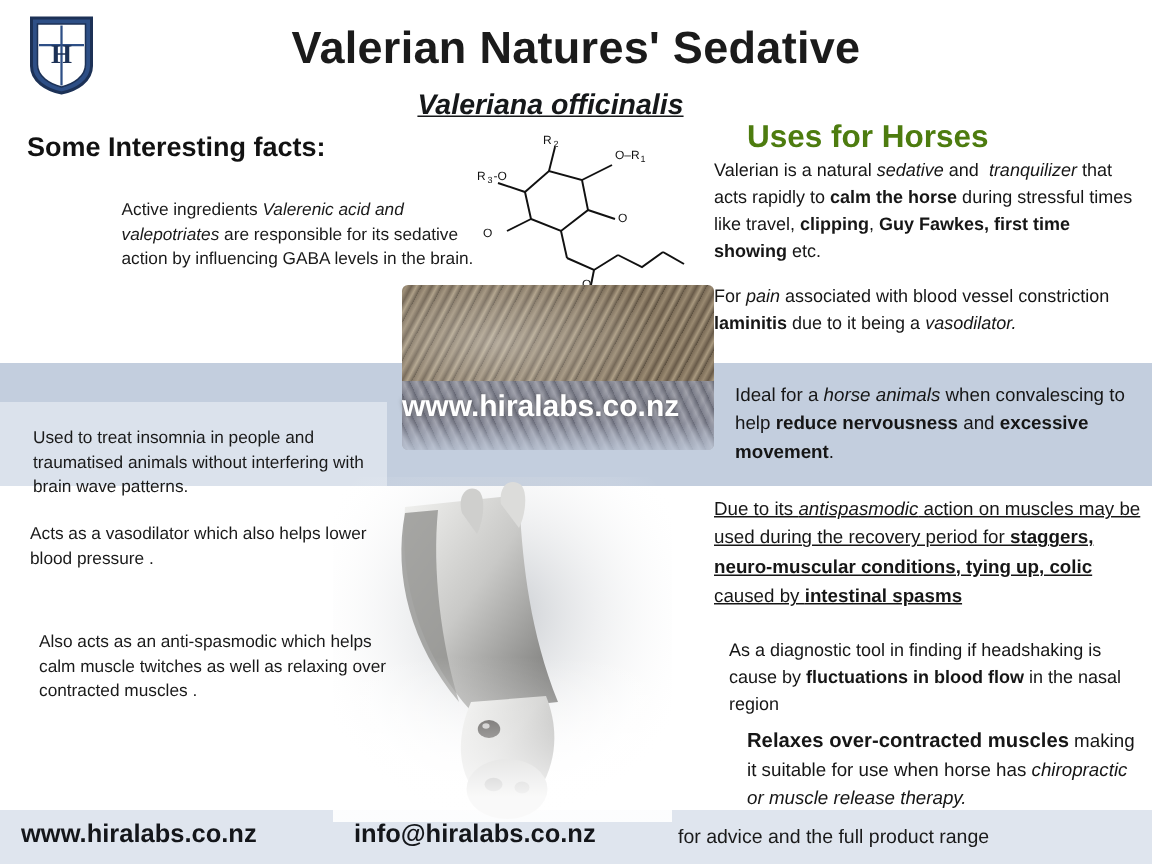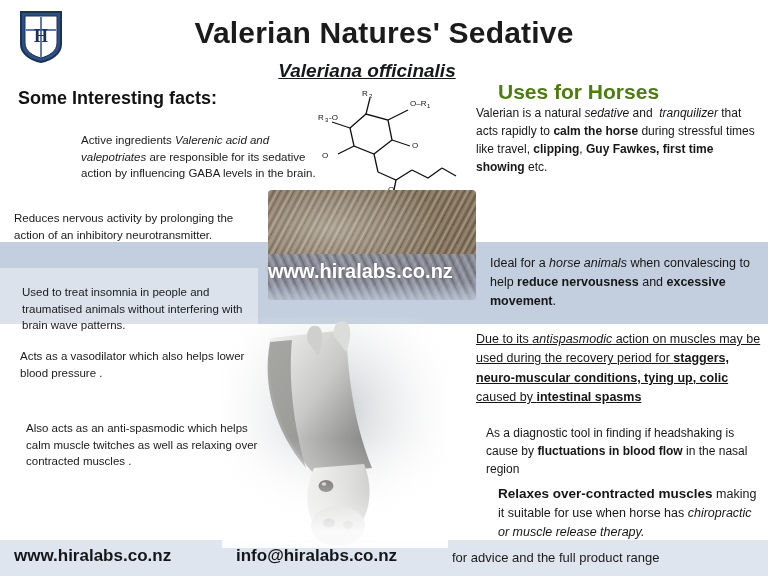--- a/index.html
+++ b/index.html
@@ -308,27 +308,29 @@
 
       <path d="M48 24 C40 66 52 112 84 150 C72 110 66 62 70 22 Z" fill="#8d8d8b" opacity="0.75"></path>
 
       <rect x="0" y="120" width="226" height="110" fill="url(#hgf)"></rect>
     </svg>
   </div>
 
   <div class="lcol lp1">
     Active ingredients <i>Valerenic acid and valepotriates</i> are responsible for its sedative action by influencing GABA levels in the brain.
   </div>
-  <div class="lcol lp2">Reduces nervous activity by prolonging the action of an inhibitory neurotransmitter.</div>
   <div class="lcol lp3">Used to treat insomnia in people and traumatised animals without interfering with brain wave patterns.</div>
   <div class="lcol lp4">Acts as a vasodilator which also helps lower blood pressure .</div>
   <div class="lcol lp5">Also acts as an anti-spasmodic which helps calm muscle twitches as well as relaxing over contracted muscles .</div>
 
   <div class="rcol rp1">
     Valerian is a natural <i>sedative</i> and&nbsp; <i>tranquilizer</i> that acts rapidly to <b>calm the horse</b> during stressful times like travel, <b>clipping</b>, <b>Guy Fawkes, first time showing</b> etc.
+  </div>
+  <div class="rcol rp2">
+    For <i>pain</i> associated with blood vessel constriction <b>laminitis</b> due to it being a <i>vasodilator.</i>
   </div>
   <div class="rcol rp3">
     Ideal for a <i>horse animals</i> when convalescing to help <b>reduce nervousness</b> and <b>excessive movement</b>.
   </div>
   <div class="rcol rp4">
     Due to its <i>antispasmodic</i> action on muscles may be used during the recovery period for <b>staggers, neuro-muscular conditions, tying up, colic</b> caused by <b>intestinal spasms</b>
   </div>
   <div class="rcol rp5">
     As a diagnostic tool in finding if headshaking is cause by <b>fluctuations in blood flow</b> in the nasal region
   </div>

